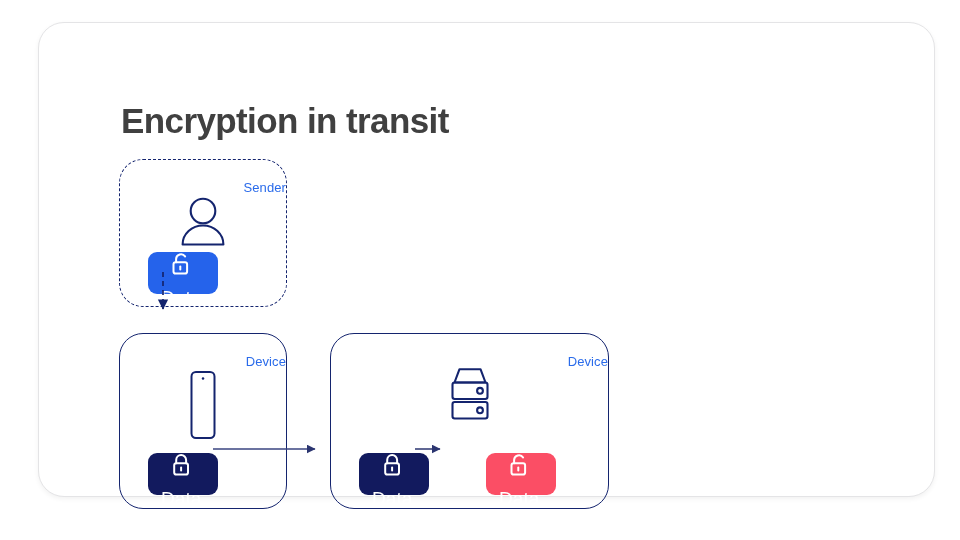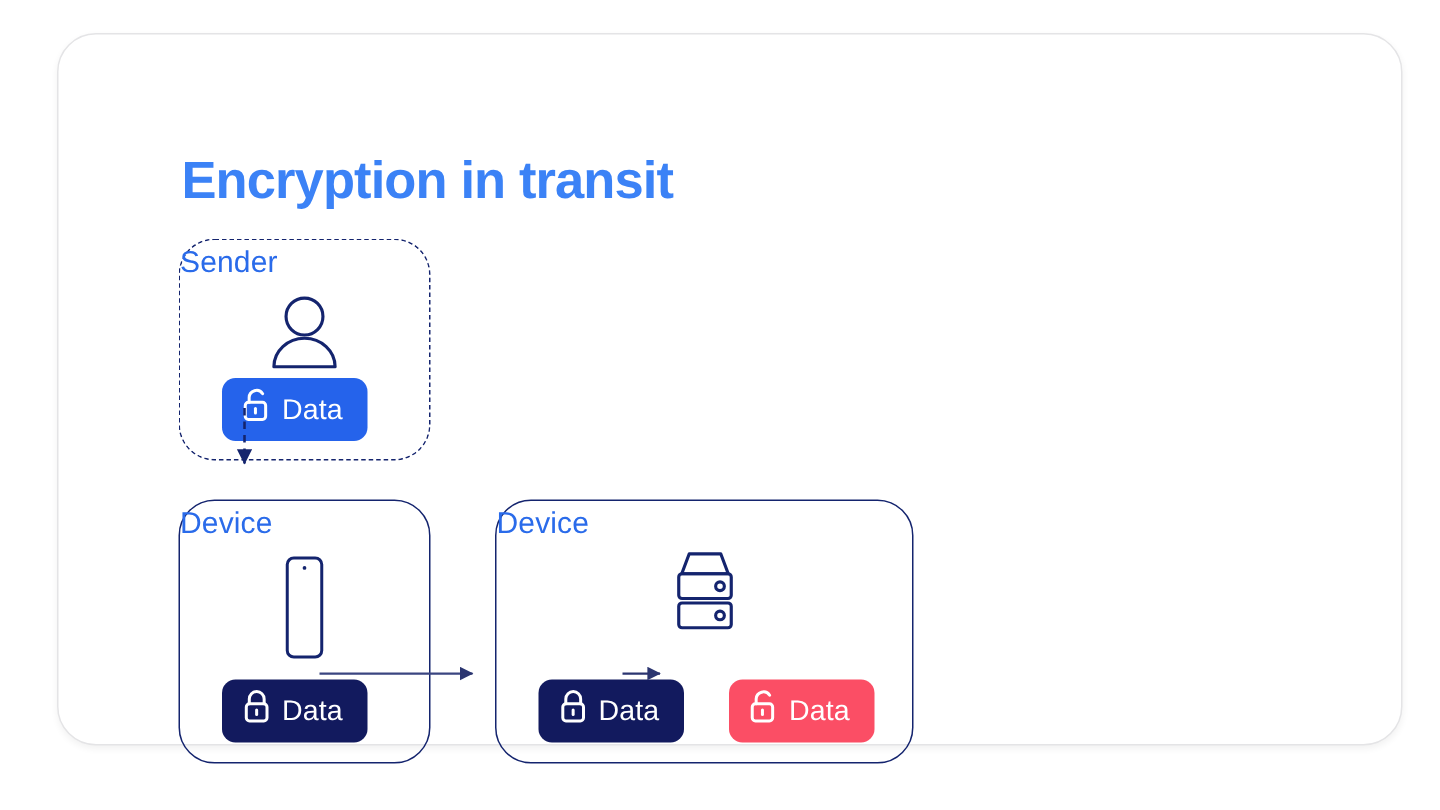--- a/index.html
+++ b/index.html
@@ -36,21 +36,21 @@
   }
 
   
   .title {
     position: absolute;
     left: 82px;
     top: 78px;
     font-size: 35px;
     font-weight: bold;
     letter-spacing: -0.6px;
-    color: #3b82f6;
+    color: #404040;
     white-space: nowrap;
   }
 
   
   .group {
     position: absolute;
     box-sizing: border-box;
     border-radius: 24px;
   }
   .group-sender {
@@ -70,25 +70,25 @@
   .group-server {
     left: 291px;
     top: 310px;
     width: 279px;
     height: 176px;
     border: 1.6px solid #14246e;
   }
 
   .group-label {
     position: absolute;
-    top: 4px;
+    top: 20px;
     left: 0;
     width: 100%;
-    text-align: left;
-    font-size: 20px;
+    text-align: right;
+    font-size: 13px;
     color: #2a6bea;
     letter-spacing: 0.1px;
   }
 
   
   .icon-wrap {
     position: absolute;
     left: 0;
     width: 100%;
     display: flex;
@@ -104,20 +104,21 @@
     display: flex;
     align-items: center;
     gap: 7px;
     height: 42px;
     padding: 0 16px 0 13px;
     border-radius: 9px;
     box-sizing: border-box;
     color: #ffffff;
     font-size: 19px;
     letter-spacing: 0.1px;
+    flex-direction: column;
   }
   .pill-blue { background: #2563eb; }
   .pill-navy { background: #121a5e; }
   .pill-red  { background: #fb4e65; }
 
   .pill-sender { left: 28px; top: 92px; }
   .pill-device { left: 28px; top: 119px; }
   .pill-server-locked   { left: 28px;  top: 119px; }
   .pill-server-unlocked { left: 155px; top: 119px; }
 

